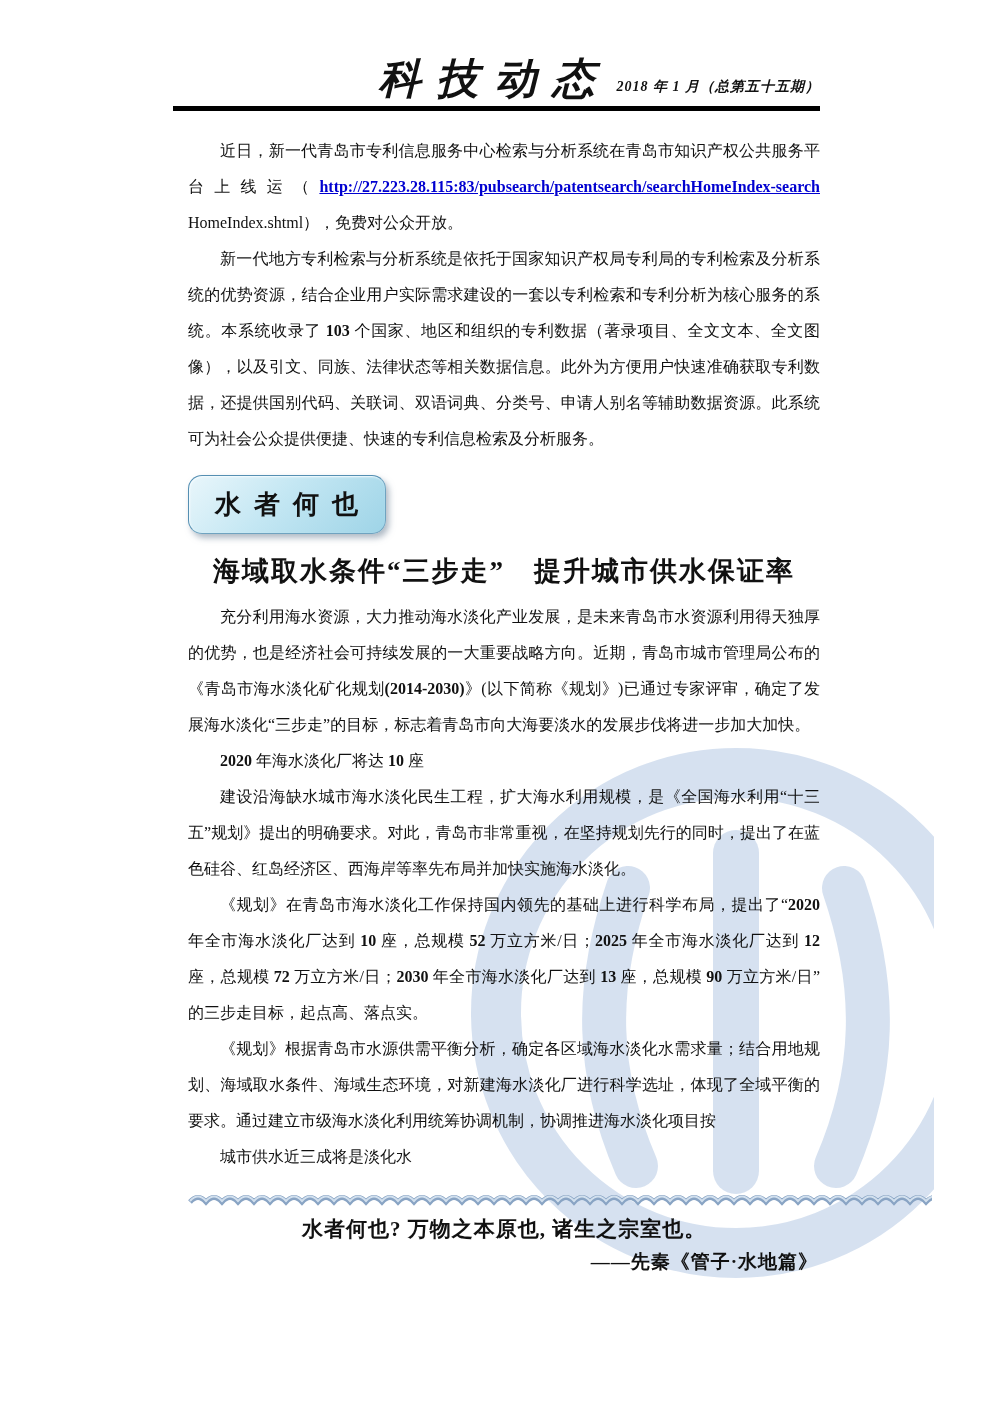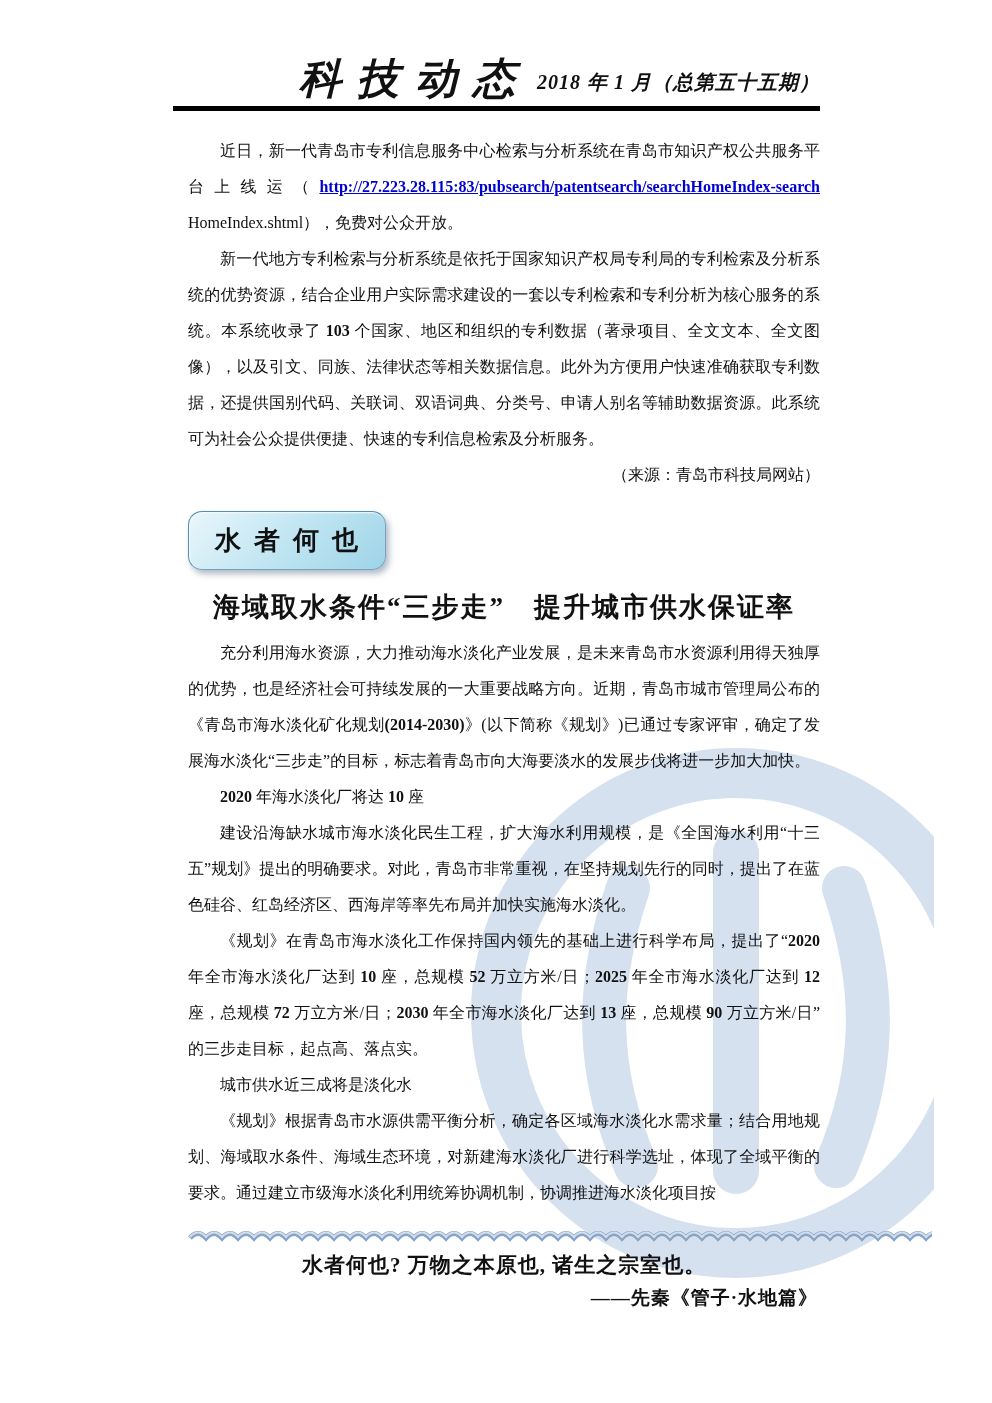--- a/index.html
+++ b/index.html
@@ -20,21 +20,21 @@
   
   .masthead{
     display:flex;justify-content:flex-end;align-items:flex-end;
     padding-top:58px;gap:6px;
   }
   .masthead-title{
     font-size:42px;font-weight:bold;font-style:italic;
     letter-spacing:16px;line-height:1;white-space:nowrap;
   }
   .masthead-issue{
-    font-size:20px;font-weight:bold;font-style:italic;
+    font-size:14px;font-weight:bold;font-style:italic;
     padding-bottom:4px;letter-spacing:1px;white-space:nowrap;
   }
   .masthead-rule{
     height:5px;background:#000000;border:none;
     width:calc(100% + 15px);margin:6px 0 0 -15px;
   }
 
   
   .textblock{margin-top:22px;font-size:16px;line-height:36px;text-align:justify;font-family:Liberation Serif, serif;}
   .para{margin:0;text-indent:2em;}
@@ -94,36 +94,35 @@
 
     <div class="masthead">
       <span class="masthead-title">科技动态</span>
       <span class="masthead-issue">2018 年 1 月（总第五十五期）</span>
     </div>
     <div class="masthead-rule"></div>
 
     <div class="textblock">
         <p class="para"><span>近日，新一代青岛市专利信息服务中心检索与分析系统在青岛市知识产权公共服务平台上线运（</span><a class="link" href="#">http://27.223.28.115:83/pubsearch/patentsearch/searchHomeIndex-search</a><span>HomeIndex.shtml），免费对公众开放。</span></p>
         <p class="para"><span>新一代地方专利检索与分析系统是依托于国家知识产权局专利局的专利检索及分析系统的优势资源，结合企业用户实际需求建设的一套以专利检索和专利分析为核心服务的系统。本系统收录了 </span><span class="bold">103</span><span> 个国家、地区和组织的专利数据（著录项目、全文文本、全文图像），以及引文、同族、法律状态等相关数据信息。此外为方便用户快速准确获取专利数据，还提供国别代码、关联词、双语词典、分类号、申请人别名等辅助数据资源。此系统可为社会公众提供便捷、快速的专利信息检索及分析服务。</span></p>
-        <p class="para align-right"><span>（来源：青岛市科技局网站）</span></p>
       </div>
 
     <div class="badge-row">
       <span class="badge">水者何也</span>
     </div>
 
     <h2 class="article-title">海域取水条件“三步走”　提升城市供水保证率</h2>
 
     <div class="textblock" style="margin-top:10px;">
         <p class="para"><span>充分利用海水资源，大力推动海水淡化产业发展，是未来青岛市水资源利用得天独厚的优势，也是经济社会可持续发展的一大重要战略方向。近期，青岛市城市管理局公布的《青岛市海水淡化矿化规划</span><span class="bold">(2014-2030)</span><span>》(以下简称《规划》)已通过专家评审，确定了发展海水淡化“三步走”的目标，标志着青岛市向大海要淡水的发展步伐将进一步加大加快。</span></p>
         <p class="para"><span class="bold">2020</span><span> 年海水淡化厂将达 </span><span class="bold">10</span><span> 座</span></p>
         <p class="para"><span>建设沿海缺水城市海水淡化民生工程，扩大海水利用规模，是《全国海水利用“十三五”规划》提出的明确要求。对此，青岛市非常重视，在坚持规划先行的同时，提出了在蓝色硅谷、红岛经济区、西海岸等率先布局并加快实施海水淡化。</span></p>
         <p class="para"><span>《规划》在青岛市海水淡化工作保持国内领先的基础上进行科学布局，提出了“</span><span class="bold">2020</span><span> 年全市海水淡化厂达到 </span><span class="bold">10</span><span> 座，总规模 </span><span class="bold">52</span><span> 万立方米/日；</span><span class="bold">2025</span><span> 年全市海水淡化厂达到 </span><span class="bold">12</span><span> 座，总规模 </span><span class="bold">72</span><span> 万立方米/日；</span><span class="bold">2030</span><span> 年全市海水淡化厂达到 </span><span class="bold">13</span><span> 座，总规模 </span><span class="bold">90</span><span> 万立方米/日”的三步走目标，起点高、落点实。</span></p>
+        <p class="para"><span>《规划》根据青岛市水源供需平衡分析，确定各区域海水淡化水需求量；结合用地规划、海域取水条件、海域生态环境，对新建海水淡化厂进行科学选址，体现了全域平衡的要求。通过建立市级海水淡化利用统筹协调机制，协调推进海水淡化项目按</span></p>
         <p class="para"><span>城市供水近三成将是淡化水</span></p>
-        <p class="para"><span>《规划》根据青岛市水源供需平衡分析，确定各区域海水淡化水需求量；结合用地规划、海域取水条件、海域生态环境，对新建海水淡化厂进行科学选址，体现了全域平衡的要求。通过建立市级海水淡化利用统筹协调机制，协调推进海水淡化项目按</span></p>
       </div>
 
     <svg class="wave-divider" width="744" height="16" viewBox="0 0 744 16">
       <path id="wave-path-main" d="M2,11 q8,-9 16,0 q8,-9 16,0 q8,-9 16,0 q8,-9 16,0 q8,-9 16,0 q8,-9 16,0 q8,-9 16,0 q8,-9 16,0 q8,-9 16,0 q8,-9 16,0 q8,-9 16,0 q8,-9 16,0 q8,-9 16,0 q8,-9 16,0 q8,-9 16,0 q8,-9 16,0 q8,-9 16,0 q8,-9 16,0 q8,-9 16,0 q8,-9 16,0 q8,-9 16,0 q8,-9 16,0 q8,-9 16,0 q8,-9 16,0 q8,-9 16,0 q8,-9 16,0 q8,-9 16,0 q8,-9 16,0 q8,-9 16,0 q8,-9 16,0 q8,-9 16,0 q8,-9 16,0 q8,-9 16,0 q8,-9 16,0 q8,-9 16,0 q8,-9 16,0 q8,-9 16,0 q8,-9 16,0 q8,-9 16,0 q8,-9 16,0 q8,-9 16,0 q8,-9 16,0 q8,-9 16,0 q8,-9 16,0 q8,-9 16,0 q8,-9 16,0 q8,-9 16,0" fill="none" stroke="#89a4c4" stroke-width="5"></path>
       <path id="wave-path-highlight" d="M2,11 q8,-9 16,0 q8,-9 16,0 q8,-9 16,0 q8,-9 16,0 q8,-9 16,0 q8,-9 16,0 q8,-9 16,0 q8,-9 16,0 q8,-9 16,0 q8,-9 16,0 q8,-9 16,0 q8,-9 16,0 q8,-9 16,0 q8,-9 16,0 q8,-9 16,0 q8,-9 16,0 q8,-9 16,0 q8,-9 16,0 q8,-9 16,0 q8,-9 16,0 q8,-9 16,0 q8,-9 16,0 q8,-9 16,0 q8,-9 16,0 q8,-9 16,0 q8,-9 16,0 q8,-9 16,0 q8,-9 16,0 q8,-9 16,0 q8,-9 16,0 q8,-9 16,0 q8,-9 16,0 q8,-9 16,0 q8,-9 16,0 q8,-9 16,0 q8,-9 16,0 q8,-9 16,0 q8,-9 16,0 q8,-9 16,0 q8,-9 16,0 q8,-9 16,0 q8,-9 16,0 q8,-9 16,0 q8,-9 16,0 q8,-9 16,0 q8,-9 16,0 q8,-9 16,0" fill="none" stroke="#d2e0ee" stroke-width="2" transform="translate(0,-1)"></path>
     </svg>
     <p class="footer-quote">水者何也? 万物之本原也, 诸生之宗室也。</p>
     <p class="footer-attribution">——先秦《管子·水地篇》</p>
 
   </div>

